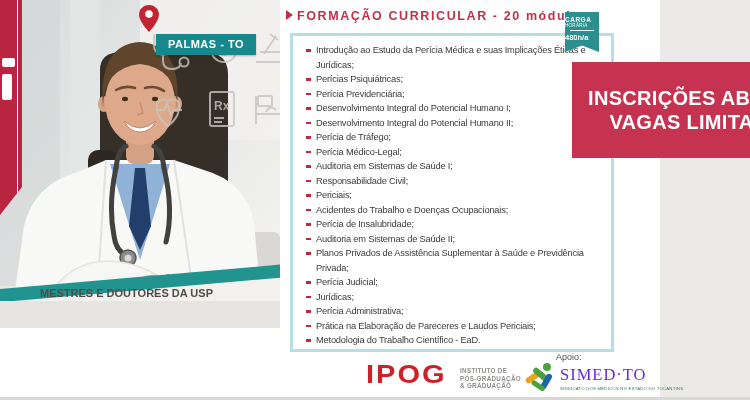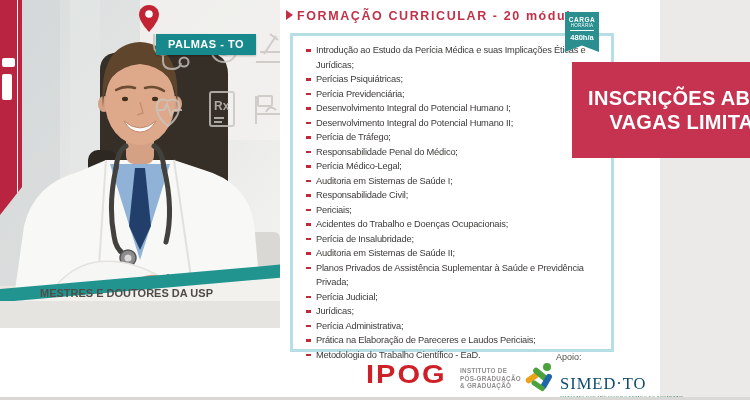--- a/index.html
+++ b/index.html
@@ -43,32 +43,32 @@
   .modules-list .bullet{position:absolute;left:1px;top:6px;width:4.5px;height:2.5px;background:#c0283c;}
 
   
   .ipog-name{position:absolute;left:366px;top:360px;font-size:29px;font-weight:800;color:#ce2027;
              letter-spacing:2px;transform:scaleY(.9);transform-origin:left top;}
   .ipog-tagline{position:absolute;left:460px;top:367px;font-size:6.3px;font-weight:bold;color:#8e8d8b;
                 line-height:7.5px;letter-spacing:.3px;}
   .apoio-label{position:absolute;left:556px;top:352px;font-size:9px;color:#4f4f4d;}
   .simed-icon{position:absolute;left:523px;top:361px;}
   .simed-text{position:absolute;left:560px;top:365px;}
-  .simed-name{font-family:"Liberation Serif",serif;font-size:16.5px;color:#0c4a6e;letter-spacing:1px;margin-top:9px;}
+  .simed-name{font-family:"Liberation Serif",serif;font-size:16.5px;color:#6d28d9;letter-spacing:1px;}
   .simed-subtitle{font-size:4.3px;color:#2f7a4c;letter-spacing:.2px;margin-top:1px;white-space:nowrap;}
   .bottom-line{position:absolute;left:0;bottom:0;width:750px;height:3px;background:#d9d8d6;}
 
   
   .right-col{position:absolute;left:660px;top:0;width:90px;height:400px;background:#ebeae8;}
   .enroll-banner{position:absolute;left:572px;top:62px;width:262px;height:96px;background:#c53350;z-index:7;
                  display:flex;flex-direction:column;justify-content:center;align-items:center;}
   .enroll-banner div{color:#fff;font-weight:bold;font-size:20px;line-height:24px;letter-spacing:.3px;white-space:nowrap;}
   .workload-ribbon{position:absolute;left:565px;top:12px;width:34px;height:40px;background:#2b8f90;z-index:8;
                    clip-path:polygon(0 0,100% 0,100% 100%,50% 84%,0 100%);
-                   text-align:center;color:#fff;padding-top:4px;box-sizing:border-box;}
+                   text-align:left;color:#fff;padding-top:4px;box-sizing:border-box;}
   .workload-ribbon .l1{font-size:6.5px;font-weight:bold;letter-spacing:.5px;}
   .workload-ribbon .l2{font-size:4.5px;letter-spacing:.3px;}
   .workload-ribbon .divider{height:0;border-top:1px solid #fff;margin:2px 5px;}
   .workload-ribbon .val{font-size:7.5px;font-weight:bold;}
 </style>
 </head>
 <body>
 
 <div class="stage">
 
@@ -195,21 +195,21 @@
 
           <li>
             <span class="bullet"></span><span>Desenvolvimento Integral do Potencial Humano II;</span>
           </li>
 
           <li>
             <span class="bullet"></span><span>Perícia de Tráfego;</span>
           </li>
 
           <li>
-            <span class="bullet"></span><span>Responsabilidade Penal do Médico;</span>
+            <span class="bullet"></span>
           </li>
 
           <li>
             <span class="bullet"></span><span>Perícia Médico-Legal;</span>
           </li>
 
           <li>
             <span class="bullet"></span><span>Auditoria em Sistemas de Saúde I;</span>
           </li>
 

